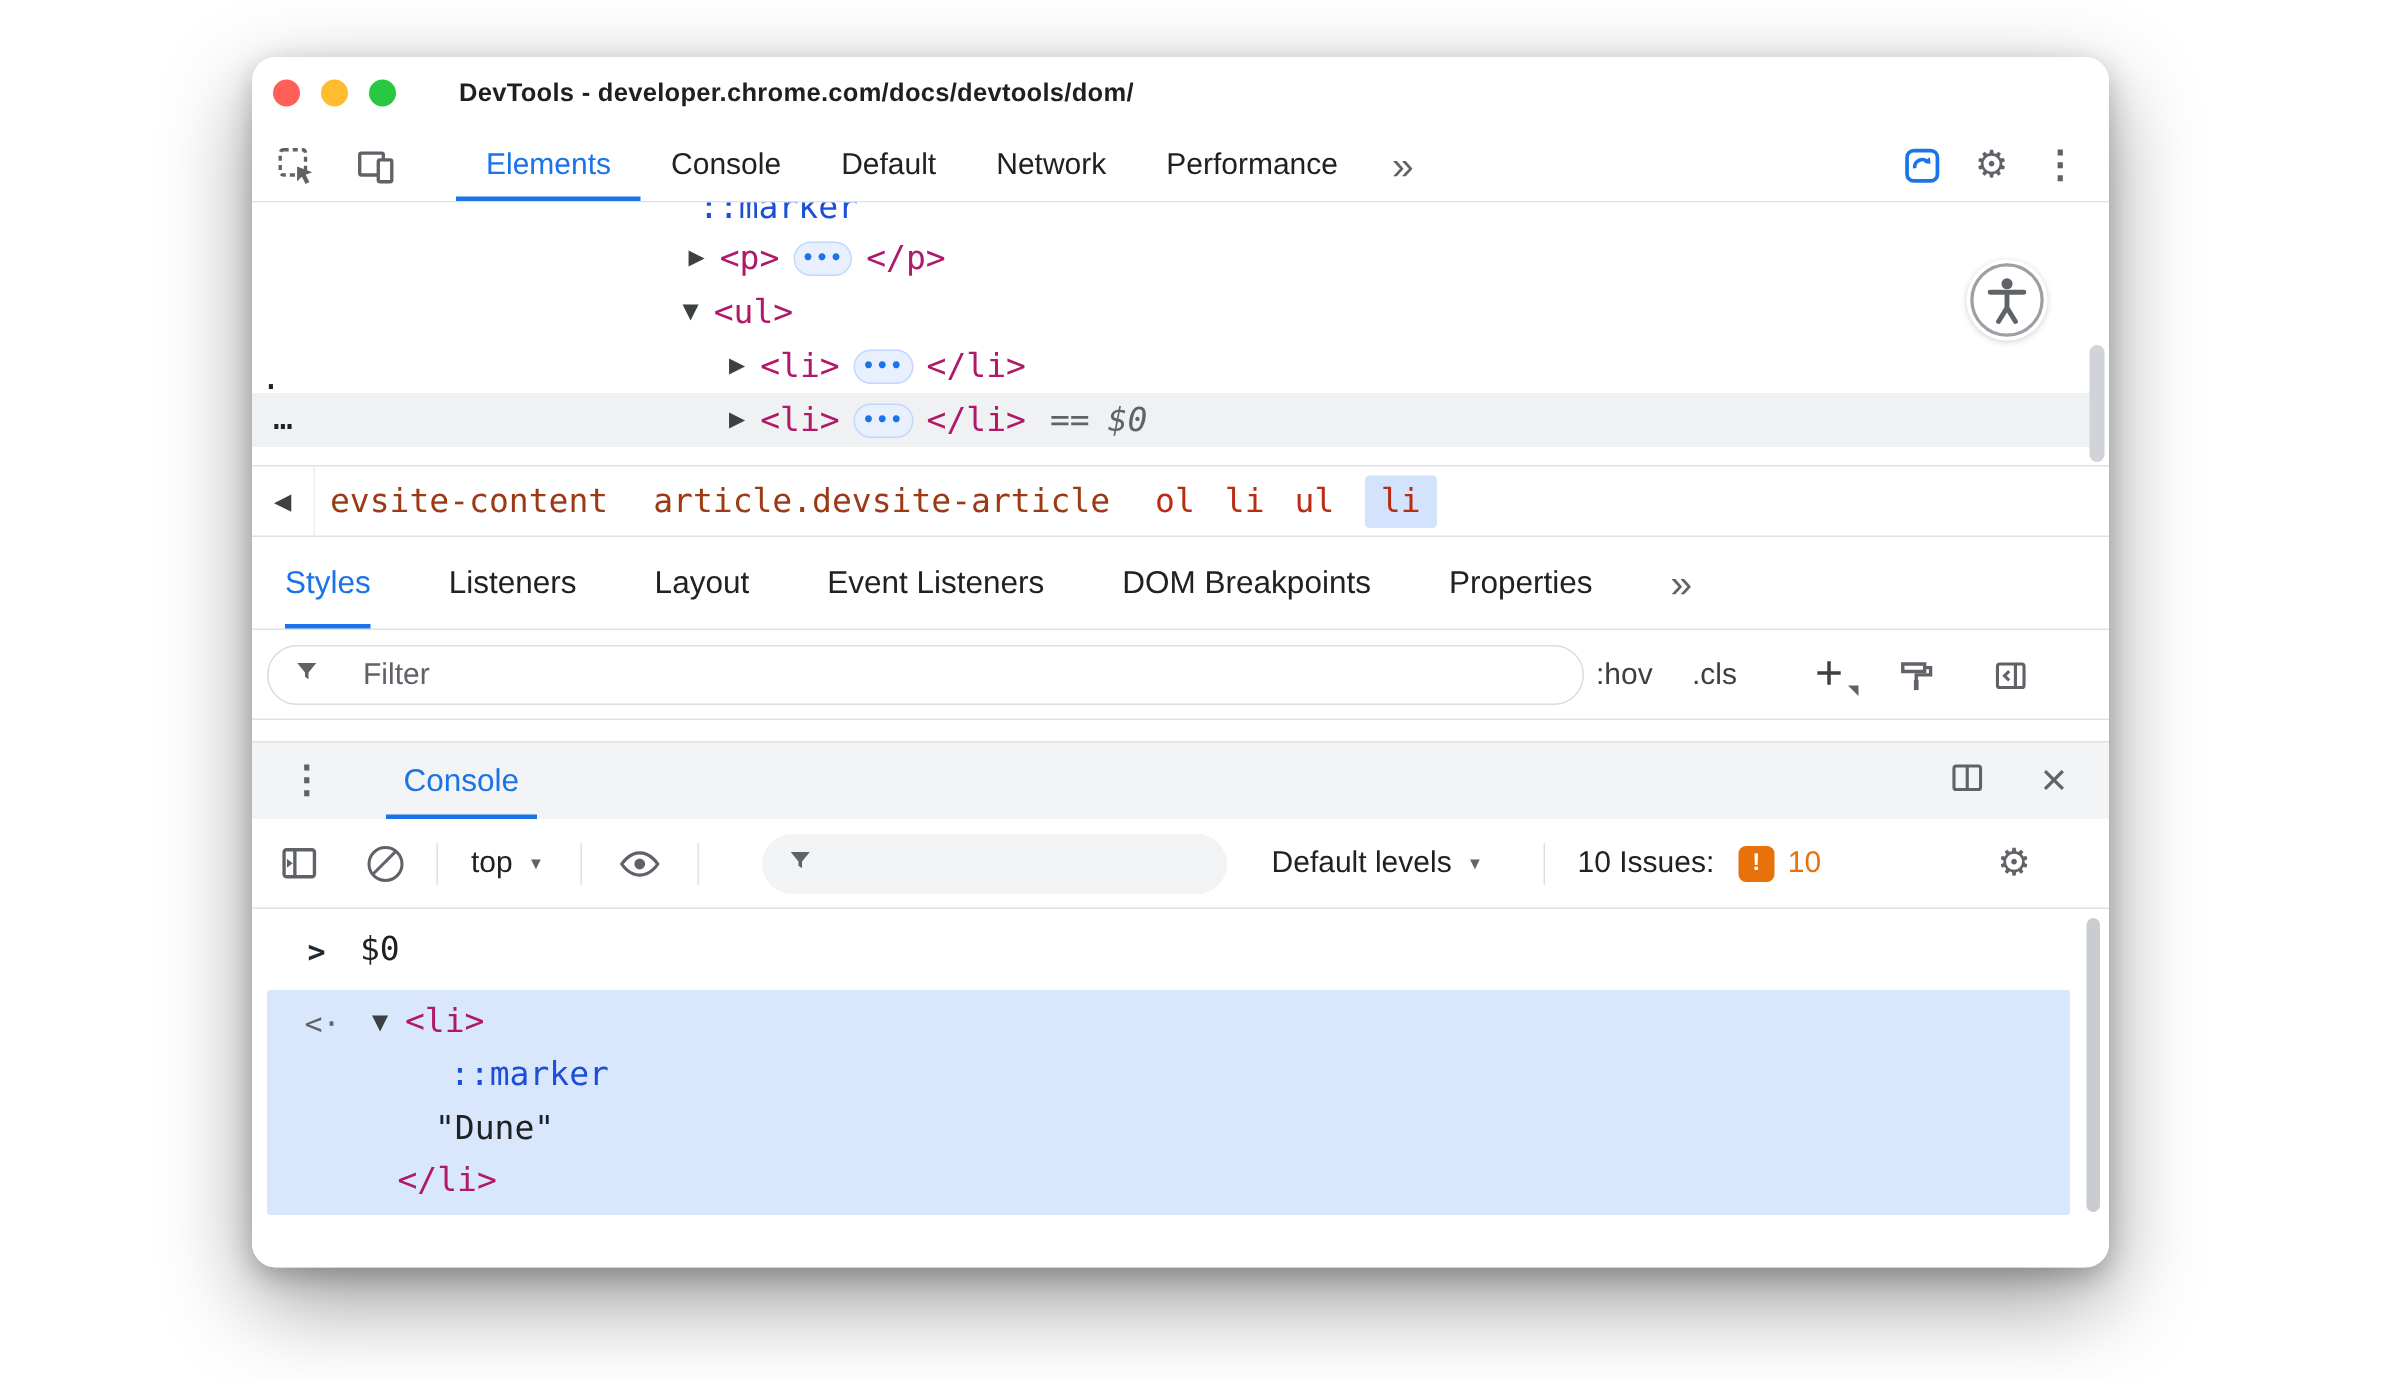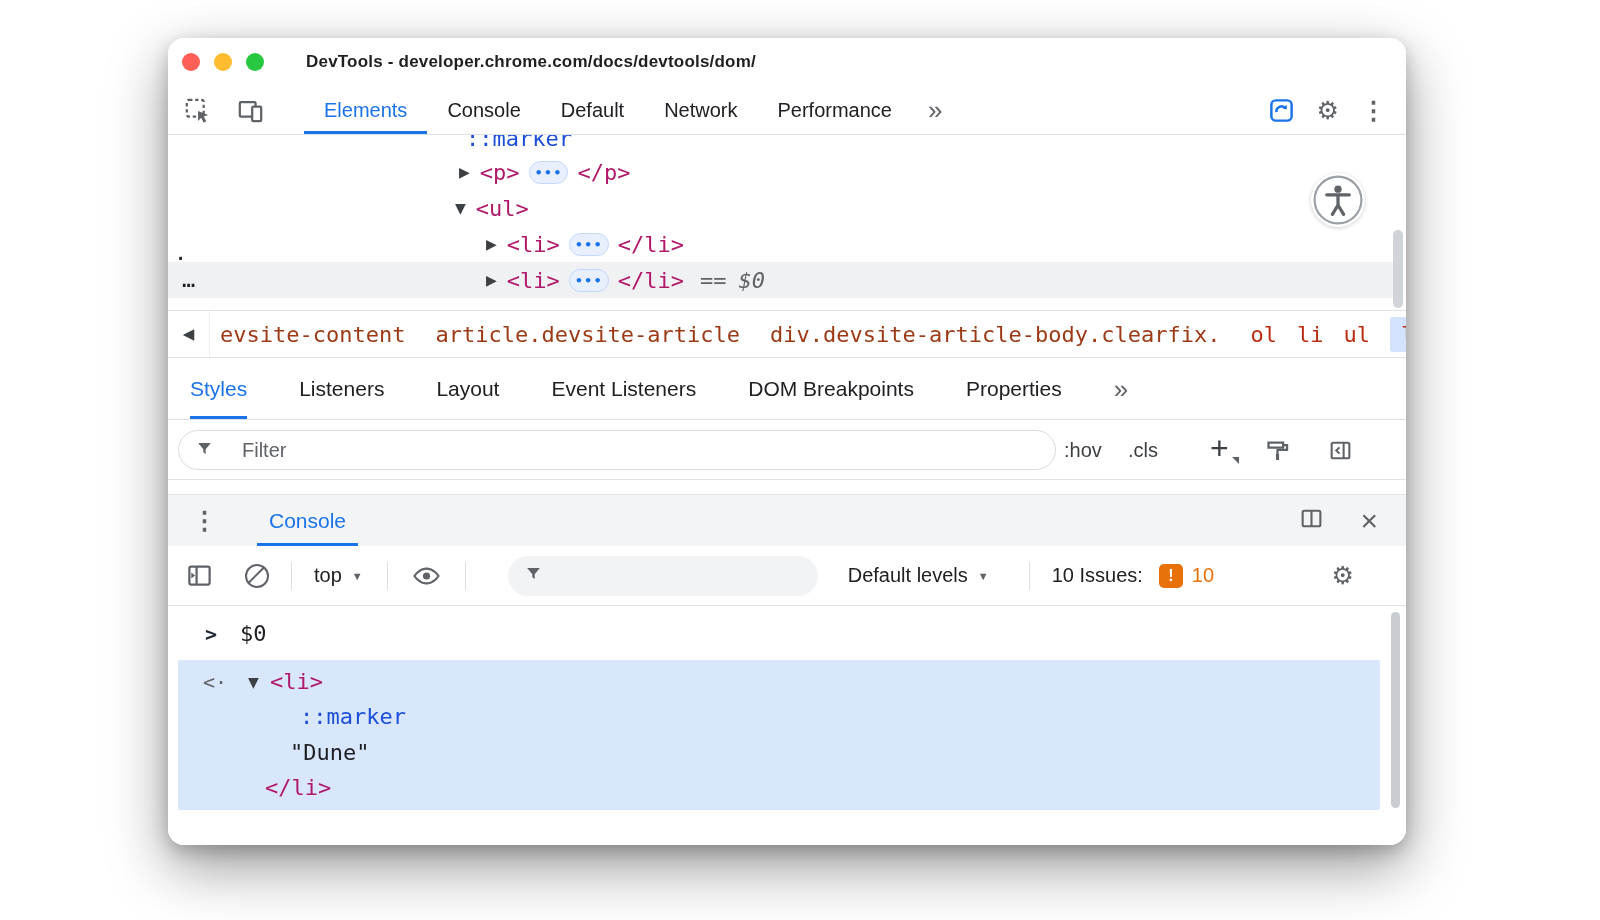--- a/index.html
+++ b/index.html
@@ -198,21 +198,20 @@
             <path d="M6.8 9.6h10.4M12 9.6v4.8M12 14.4l-2.6 4.2M12 14.4l2.6 4.2" stroke="#5f6368" stroke-width="1.5" fill="none" stroke-linecap="round"></path>
           </svg>
       </span>
       <span class="tree-scroll"></span>
     </div>
 
     <div class="sec" id="crumbs">
       <span class="crumb-nav back">◀</span>
       <span class="crumb">evsite-content</span>
       <span class="crumb">article.devsite-article</span>
-      <span class="crumb">div.devsite-article-body.clearfix.</span>
       <span class="crumb small">ol</span>
       <span class="crumb small">li</span>
       <span class="crumb small">ul</span>
       <span class="crumb small selected">li</span>
 
     </div>
 
     <div class="sec" id="styletabs">
       <div class="stab active">
           <span>Styles</span>

